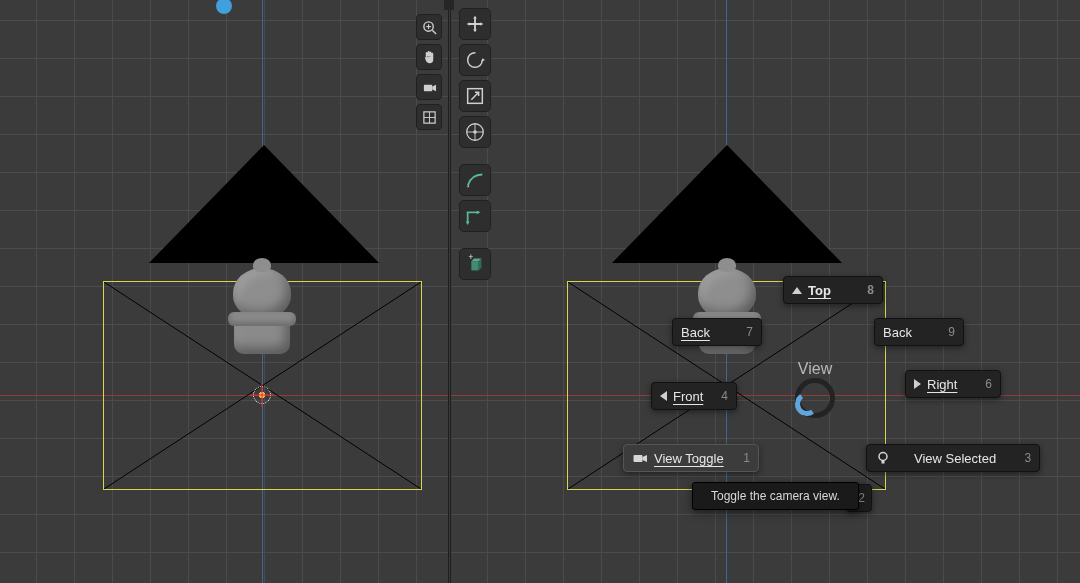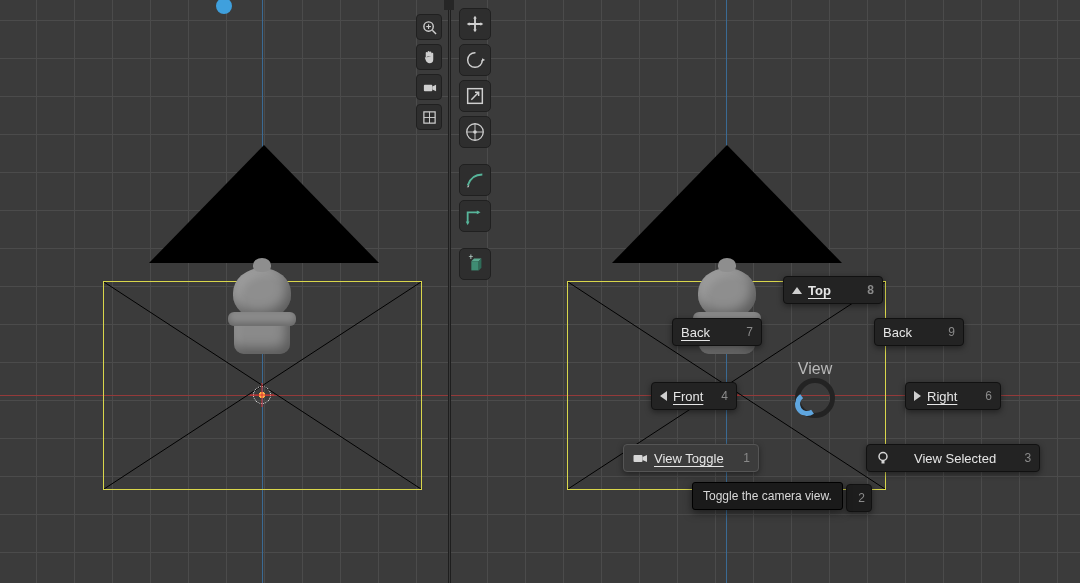--- a/index.html
+++ b/index.html
@@ -189,21 +189,21 @@
     border-right-color: transparent;
     border-radius: 50%;
     transform: rotate(10deg);
   }
 
   .tooltip {
     position: absolute;
     background: #1a1a1a;
     border: 1px solid #000;
     border-radius: 3px;
-    padding: 6px 10px;
+    padding: 6px 18px;
     color: #d8d8d8;
     font-size: 12px;
     box-shadow: 0 3px 8px rgba(0,0,0,.5);
   }
 
   .splitter-handle-top {
     position: absolute;
     left: 50%;
     top: 0;
     width: 10px; height: 10px;
@@ -356,21 +356,21 @@
     <span>Back</span>
     <span class="key">9</span>
   </div>
 
   <div class="pie-btn" style="left:200px; top:382px; min-width:86px;">
     <span class="tri-l"></span>
     <span class="underline">Front</span>
     <span class="key">4</span>
   </div>
 
-  <div class="pie-btn" style="left:454px; top:382px; min-width:96px;justify-content:space-between;">
+  <div class="pie-btn" style="left:454px; top:370px; min-width:96px;justify-content:space-between;">
     <span class="tri-r"></span>
     <span class="underline">Right</span>
     <span class="key">6</span>
   </div>
 
   <div class="pie-btn wide hover" style="left:172px; top:444px;">
     <span class="ico">
       <svg width="16" height="16" viewBox="0 0 16 16">
           <rect x="1.5" y="5" width="9" height="7" rx="1" fill="#d6d6d6"></rect>
           <polygon points="10.5,7 15,5 15,12 10.5,10" fill="#d6d6d6"></polygon>

